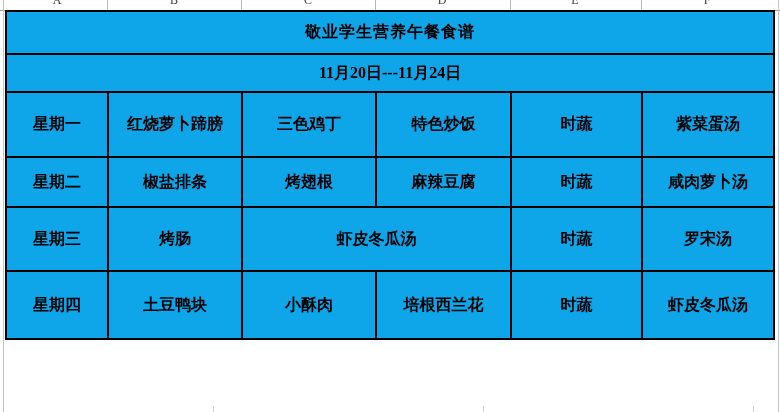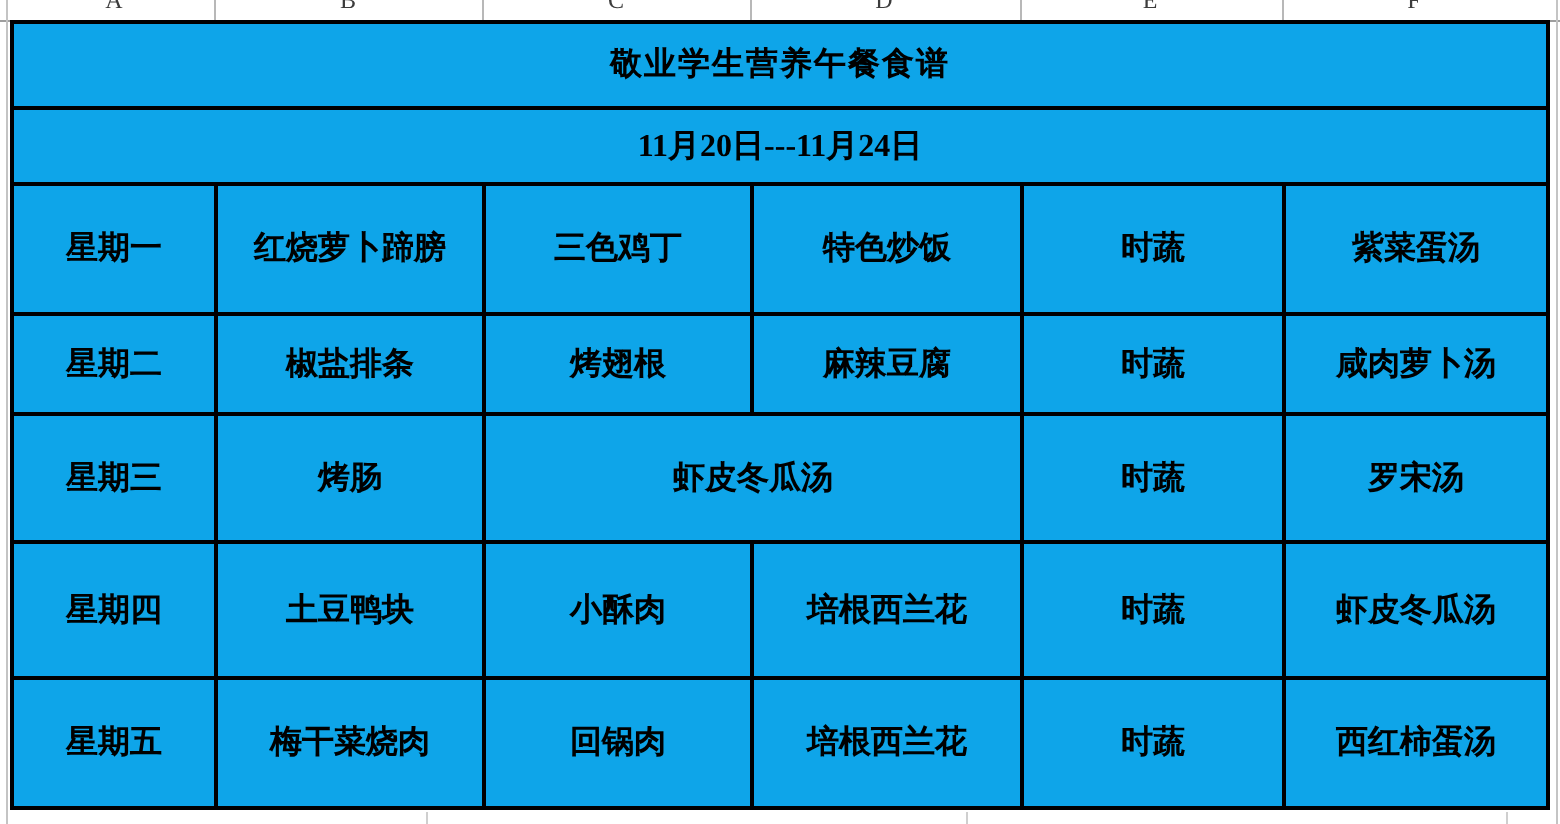--- a/index.html
+++ b/index.html
@@ -111,23 +111,15 @@
 
       <tr class="r4">
         <td>星期四</td>
         <td>土豆鸭块</td>
         <td>小酥肉</td>
         <td>培根西兰花</td>
         <td>时蔬</td>
         <td>虾皮冬瓜汤</td>
       </tr>
 
-      <tr class="r5">
-        <td>星期五</td>
-        <td>梅干菜烧肉</td>
-        <td>回锅肉</td>
-        <td>培根西兰花</td>
-        <td>时蔬</td>
-        <td>西红柿蛋汤</td>
-      </tr>
     </tbody>
   </table>
 </div>
 
 </body></html>

